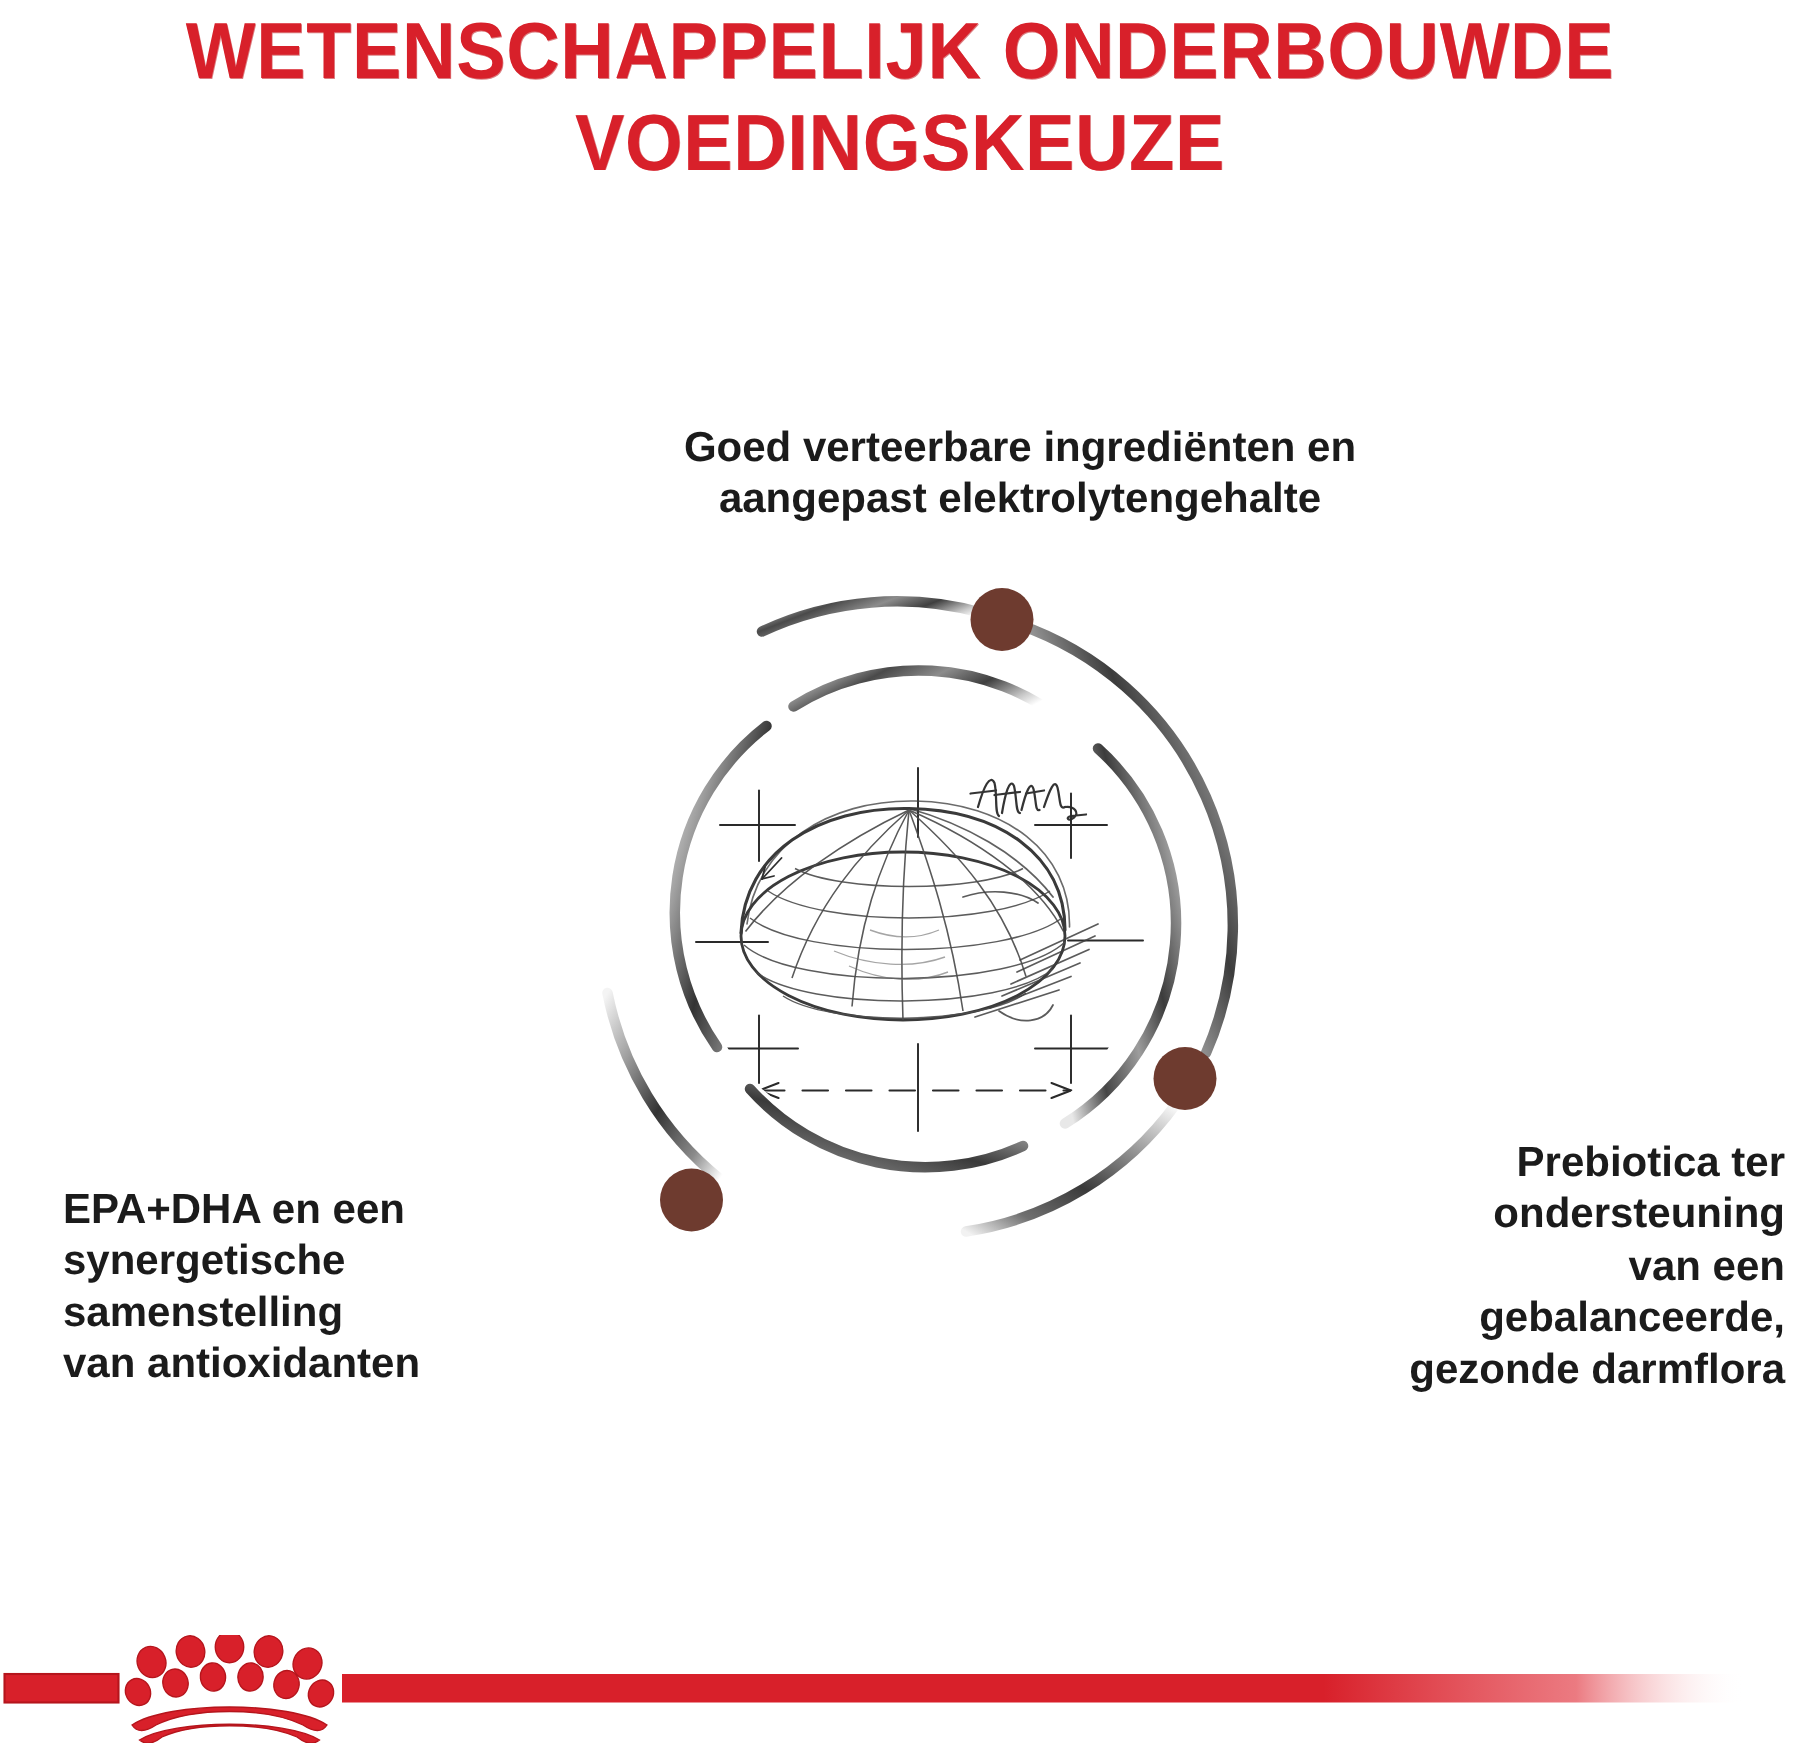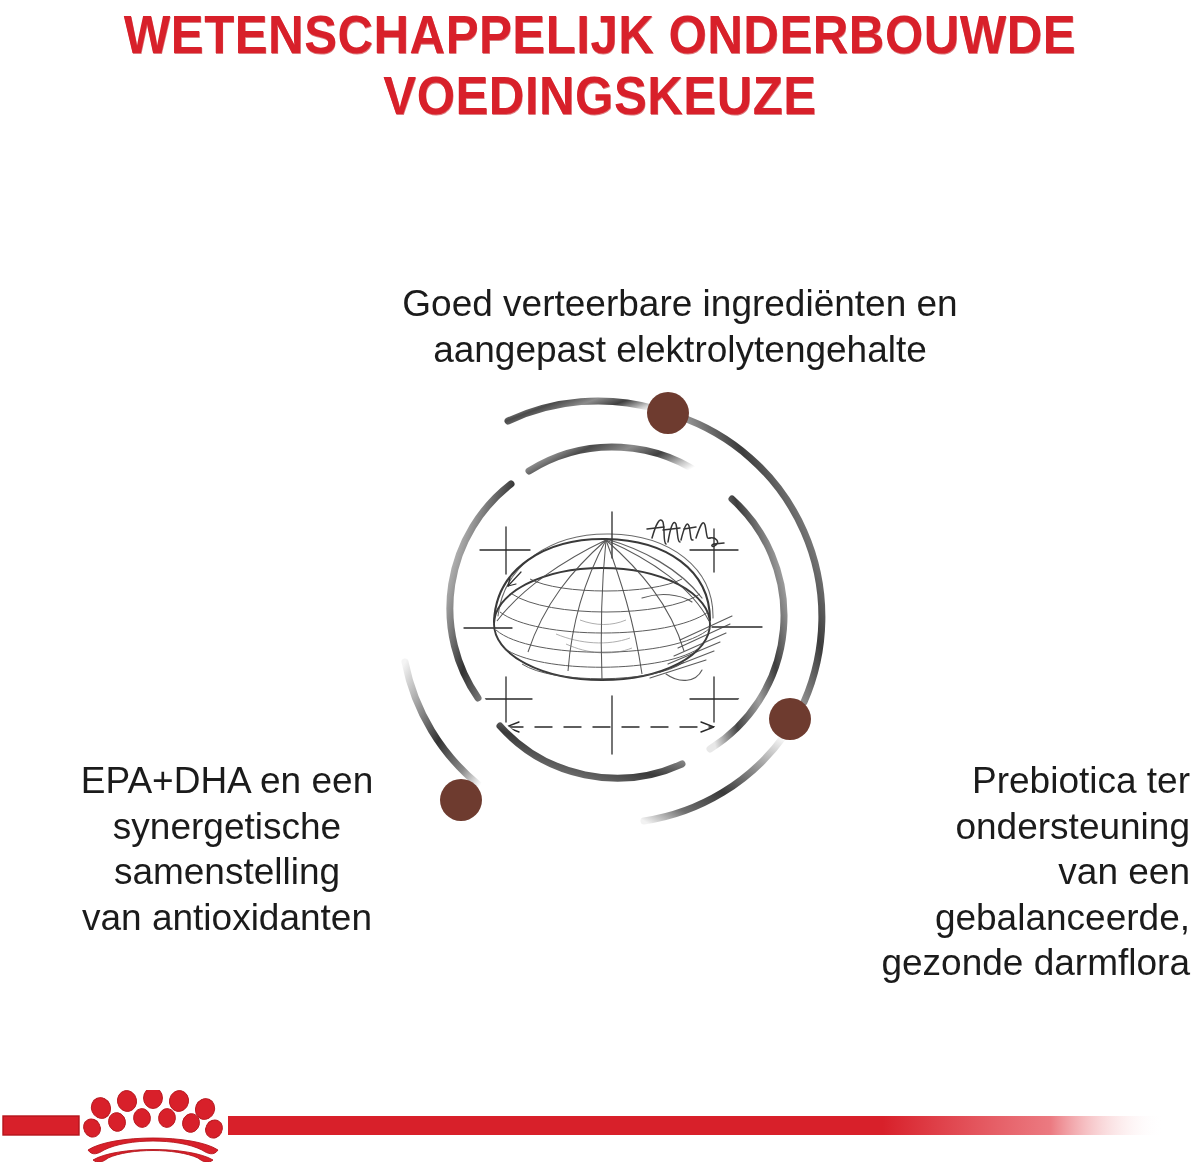--- a/index.html
+++ b/index.html
@@ -30,36 +30,36 @@
     transform: scaleX(0.93);
     transform-origin: 50% 0;
     white-space: pre-line;
     text-shadow: 0.5px 0.5px 0 rgba(190,20,26,0.55);
   }
 
   
   .callout {
     position: absolute;
     color: #1b1b1b;
-    font-size: 37px;
+    font-size: 28px;
     line-height: 1.23;
     white-space: pre-line;
-    font-weight: 400;
+    font-weight: 700;
   }
   .callout-top {
     left: 330px;
     top: 281px;
     width: 700px;
     text-align: center;
   }
   .callout-left {
     left: 42px;
-    top: 758px;
+    top: 789px;
     width: 370px;
-    text-align: center;
+    text-align: left;
   }
   .callout-right {
     left: 830px;
     top: 758px;
     width: 360px;
     text-align: right;
   }
 
   
   .diagram {

